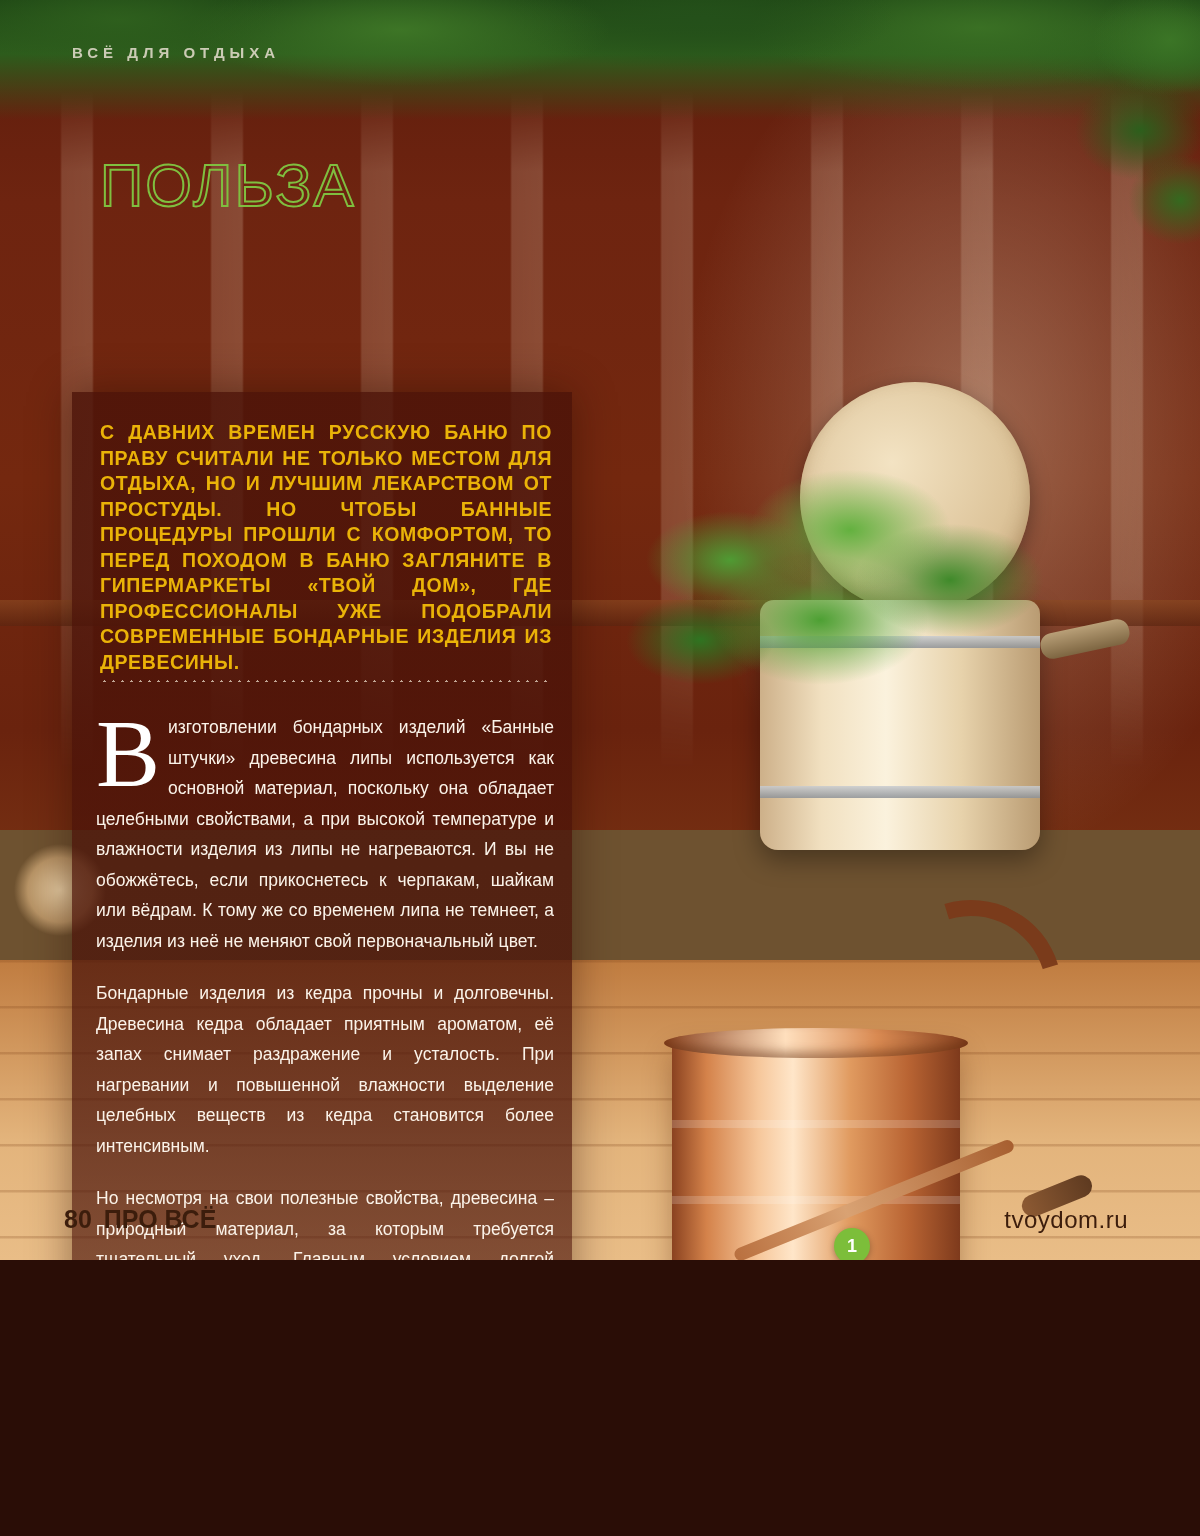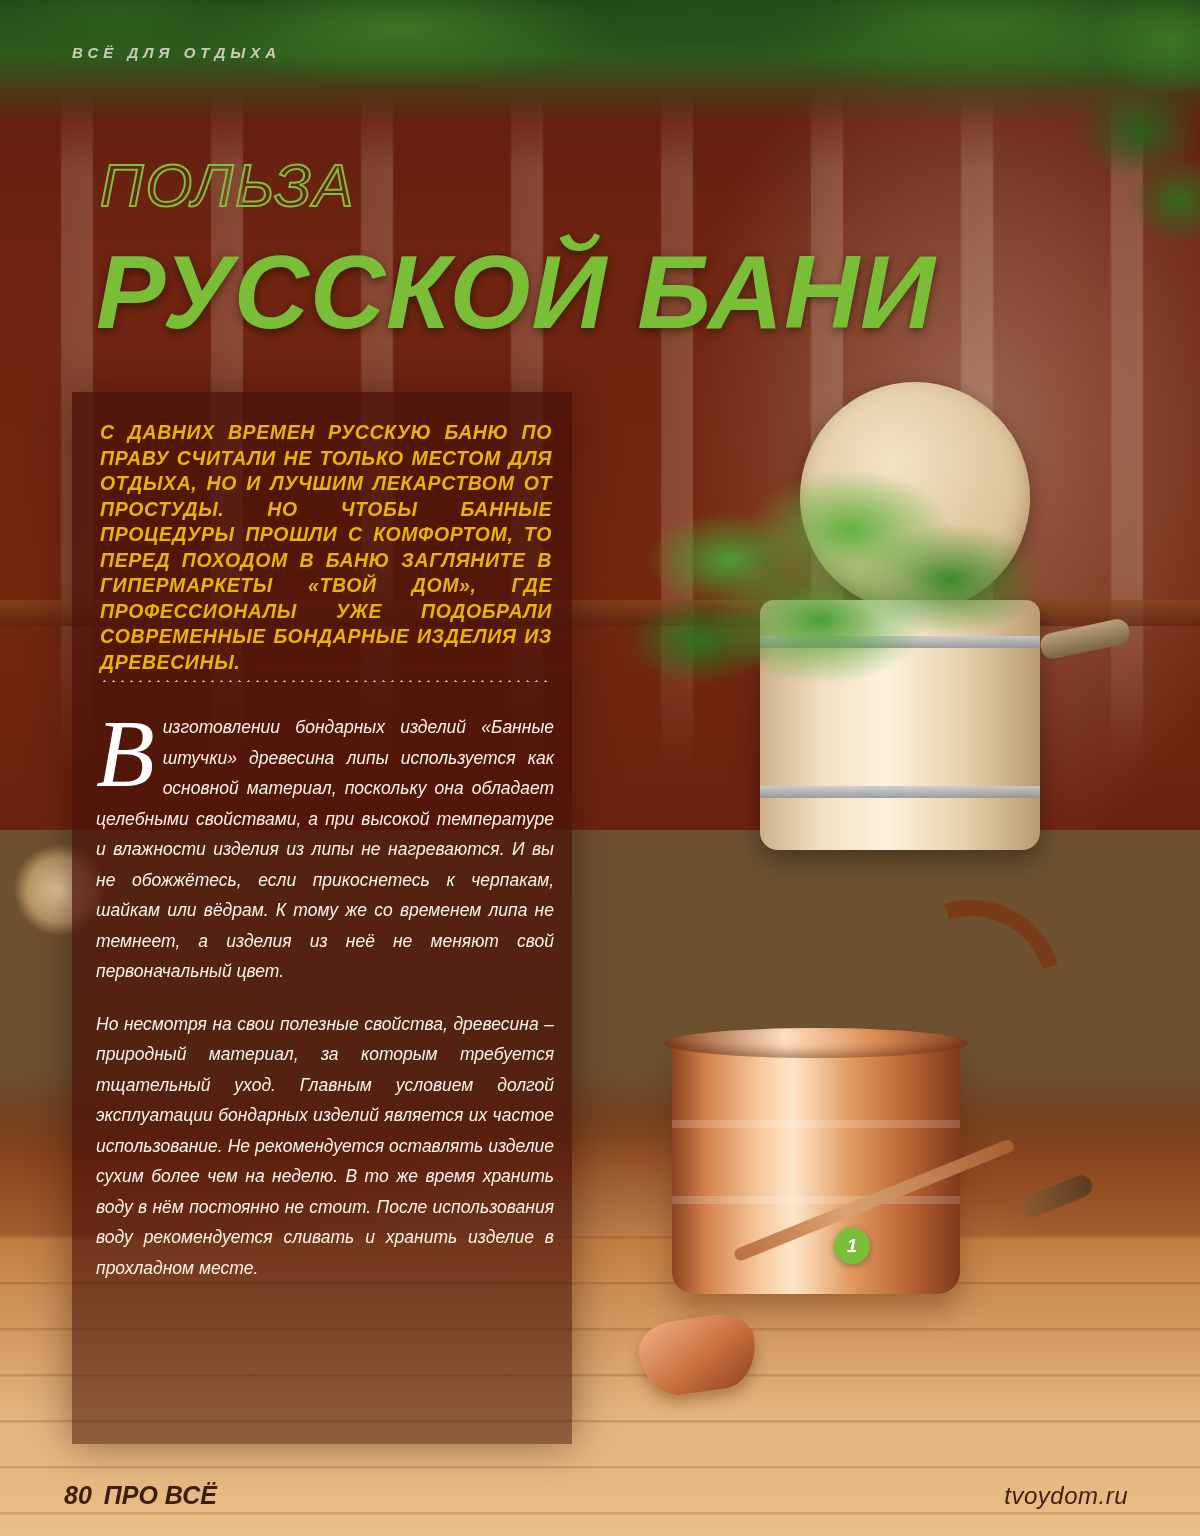--- a/index.html
+++ b/index.html
@@ -4,24 +4,23 @@
 <style>
   html,body{margin:0;padding:0;}
   body{
     width:1200px;height:1536px;
     font-family:"Liberation Sans", sans-serif;
     background:#2a0d06;
     overflow:hidden;
   }
   .page{
     position:relative;
-    width:1200px;height:1536px;
+    width:1200px;height:1260px;
     overflow:hidden;
     background:#3a1208;
-    font-style:italic;
   }
 
   
   .bg{
     position:absolute;inset:0;
     background:
       
       radial-gradient(ellipse 700px 380px at 640px 1380px, rgba(255,210,150,.55), rgba(255,190,120,0) 70%),
       
       radial-gradient(ellipse 420px 600px at 980px 430px, rgba(255,245,220,.30), rgba(255,240,200,0) 72%),
@@ -282,32 +281,32 @@
   <div class="copper-band b1"></div>
   <div class="copper-band b2"></div>
 
   <div class="ladle-bowl"></div>
   <div class="ladle-stick"></div>
   <div class="ladle-grip"></div>
 
   <div class="kicker">ВСЁ ДЛЯ ОТДЫХА</div>
 
   <div class="title-1">ПОЛЬЗА</div>
-  <div class="title-2">РУССКОЙ БАНИ</div>
 
   <div class="panel"></div>
 
   <div class="lead">С ДАВНИХ ВРЕМЕН РУССКУЮ БАНЮ ПО ПРАВУ СЧИТАЛИ НЕ ТОЛЬКО МЕСТОМ ДЛЯ ОТДЫХА, НО И ЛУЧШИМ ЛЕКАРСТВОМ ОТ ПРОСТУДЫ. НО ЧТОБЫ БАННЫЕ ПРОЦЕДУРЫ ПРОШЛИ С КОМФОРТОМ, ТО ПЕРЕД ПОХОДОМ В БАНЮ ЗАГЛЯНИТЕ В ГИПЕРМАРКЕТЫ «ТВОЙ ДОМ», ГДЕ ПРОФЕССИОНАЛЫ УЖЕ ПОДОБРАЛИ СОВРЕМЕННЫЕ БОНДАРНЫЕ ИЗДЕЛИЯ ИЗ ДРЕВЕСИНЫ.</div>
   <div class="dots"></div>
 
   <div class="body">
     <p>
       <span class="dropcap">В</span>
       <span>изготовлении бондарных изделий «Банные штучки» древесина липы используется как основной материал, поскольку она обладает целебными свойствами, а при высокой температуре и влажности изделия из липы не нагреваются. И вы не обожжётесь, если прикоснетесь к черпакам, шайкам или вёдрам. К тому же со временем липа не темнеет, а изделия из неё не меняют свой первоначальный цвет.</span>
     </p>
+    <p>Бондарные изделия из кедра прочны и долговечны. Древесина кедра обладает приятным ароматом, её запах снимает раздражение и усталость. При нагревании и повышенной влажности выделение целебных веществ из кедра становится более интенсивным.</p>
     <p>Но несмотря на свои полезные свойства, древесина – природный материал, за которым требуется тщательный уход. Главным условием долгой эксплуатации бондарных изделий является их частое использование. Не рекомендуется оставлять изделие сухим более чем на неделю. В то же время хранить воду в нём постоянно не стоит. После использования воду рекомендуется сливать и хранить изделие в прохладном месте.</p>
   </div>
 
   <div class="marker">1</div>
 
   <div class="footer">
     <div class="folio">
       <span class="num">80</span><span>ПРО ВСЁ</span>
     </div>
     <div class="site">tvoydom.ru</div>

